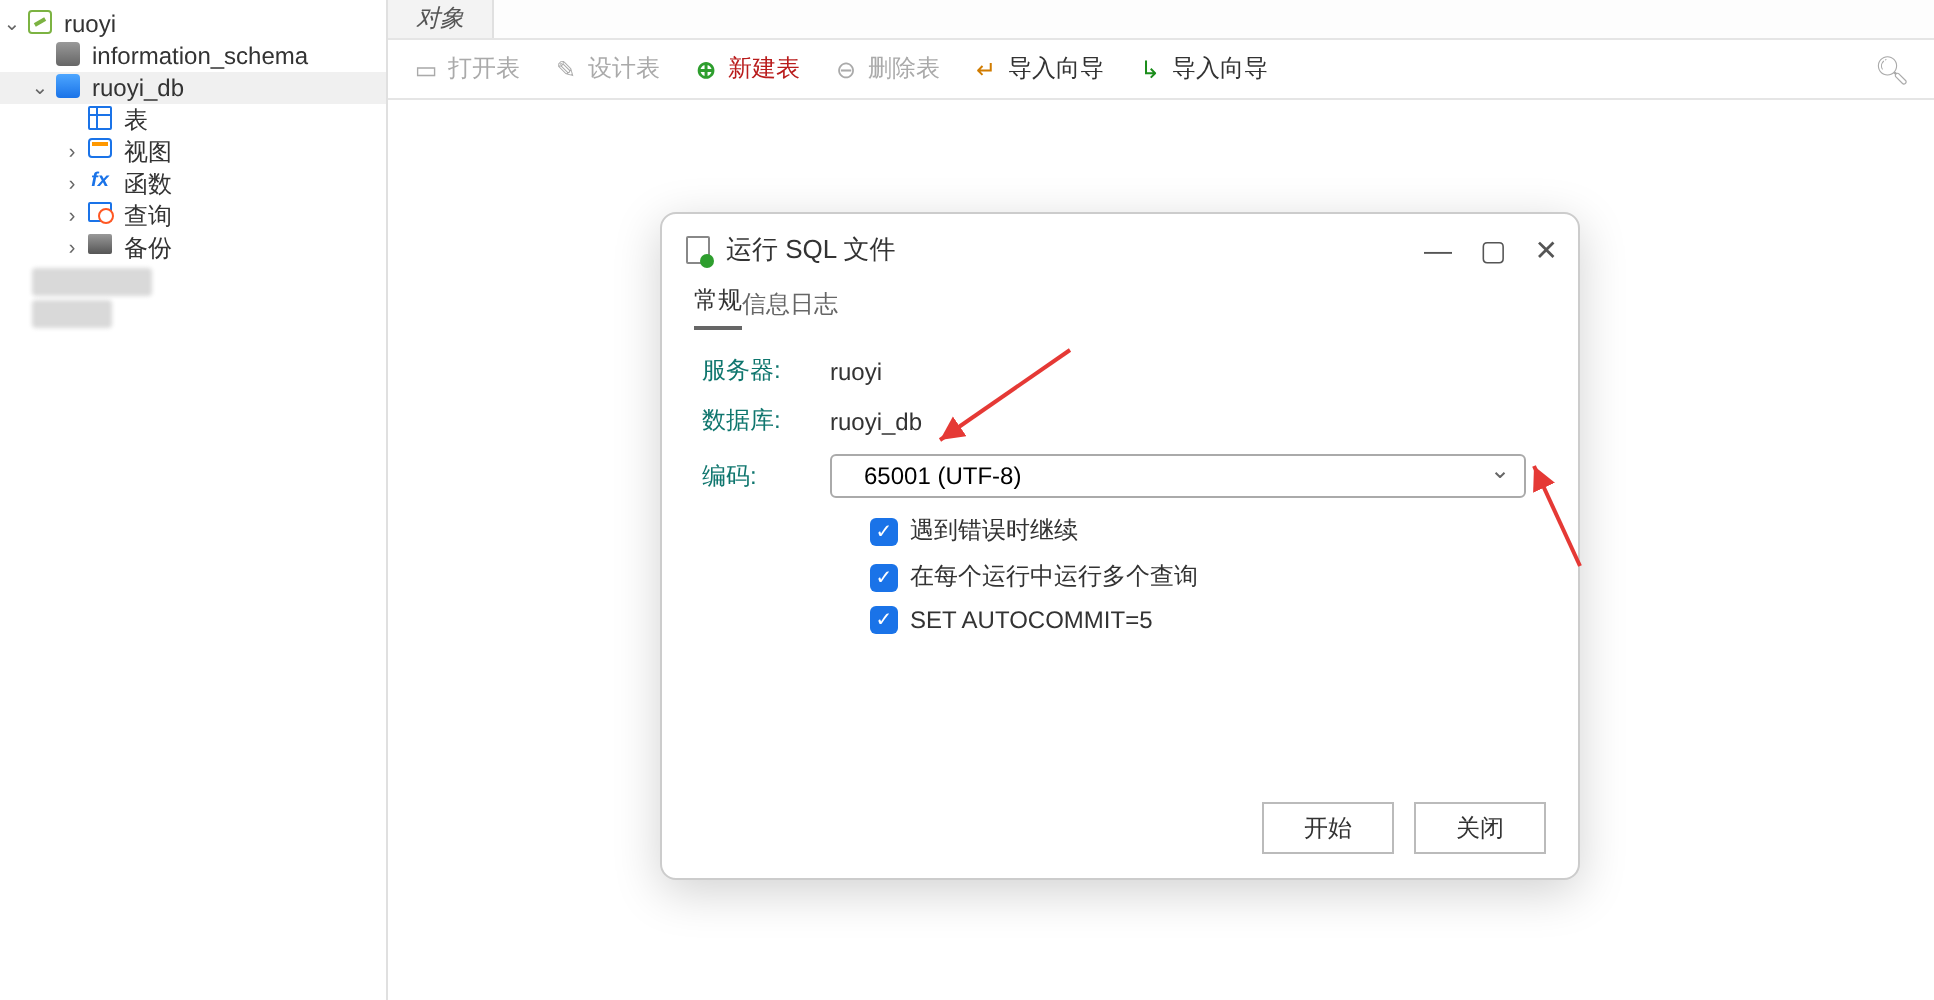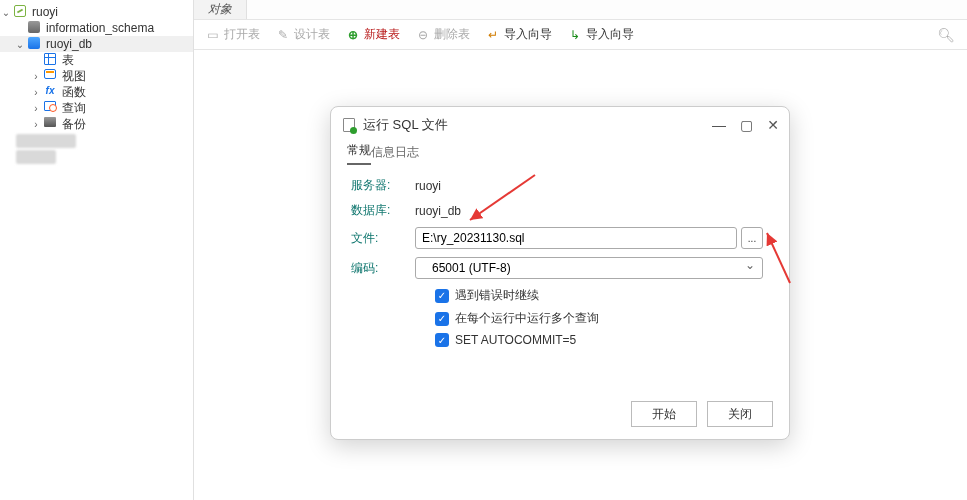--- a/index.html
+++ b/index.html
@@ -198,27 +198,20 @@
     <div class="mtab">信息日志</div>
   </div>
   <div class="modal-body">
     <div class="row">
       <div class="row-label">服务器:</div>
       <div class="row-value">ruoyi</div>
     </div>
     <div class="row">
       <div class="row-label">数据库:</div>
       <div class="row-value">ruoyi_db</div>
-    </div>
-    <div class="row">
-      <div class="row-label">文件:</div>
-      <div class="row-value file-row">
-        <input class="text" type="text" value="E:\ry_20231130.sql" style="">
-        <span class="browse-btn">...</span>
-      </div>
     </div>
     <div class="row">
       <div class="row-label">编码:</div>
       <div class="row-value">
         <span class="select-wrap">
           <input class="select" readonly="" value="65001 (UTF-8)" style="">
         </span>
       </div>
     </div>
     <div class="checks">

